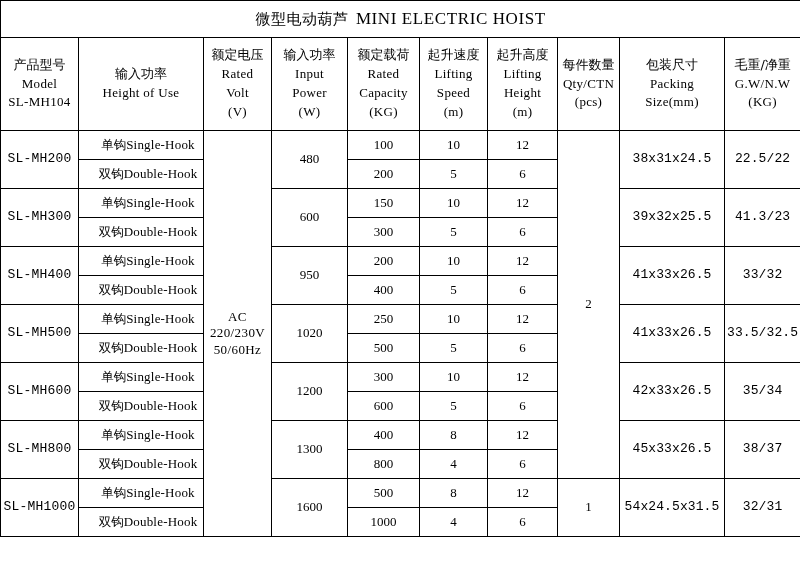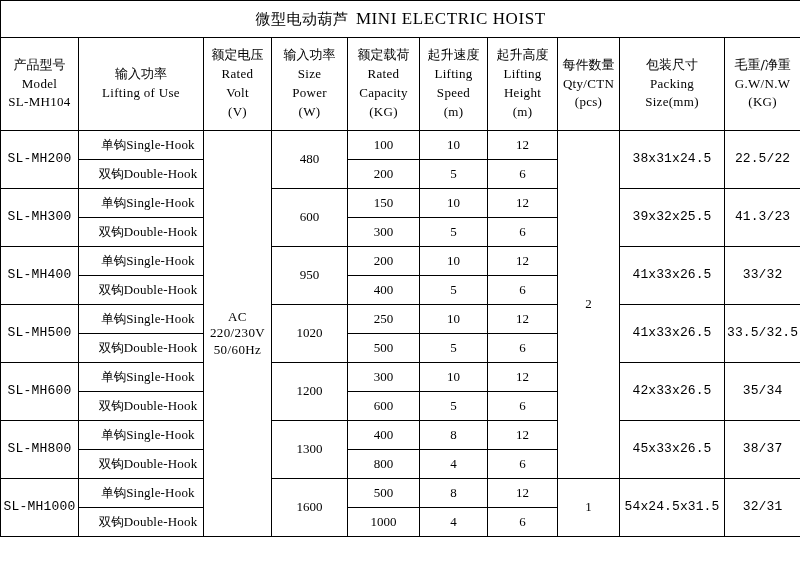--- a/index.html
+++ b/index.html
@@ -139,31 +139,31 @@
     </tr>
 
     <tr>
       <td class="hdr">
         <span class="zh">产品型号</span>
         <span class="en">Model</span>
         <span class="en">SL-MH104</span>
       </td>
       <td class="hdr">
         <span class="zh">输入功率</span>
-        <span class="en">Lifting of Use</span>
+        <span class="en">Height of Use</span>
       </td>
       <td class="hdr">
         <span class="zh">额定电压</span>
         <span class="en">Rated</span>
         <span class="en">Volt</span>
         <span class="en">(V)</span>
       </td>
       <td class="hdr">
         <span class="zh">输入功率</span>
-        <span class="en">Size</span>
+        <span class="en">Input</span>
         <span class="en">Power</span>
         <span class="en">(W)</span>
       </td>
       <td class="hdr">
         <span class="zh">额定载荷</span>
         <span class="en">Rated</span>
         <span class="en">Capacity</span>
         <span class="en">(KG)</span>
       </td>
       <td class="hdr">

